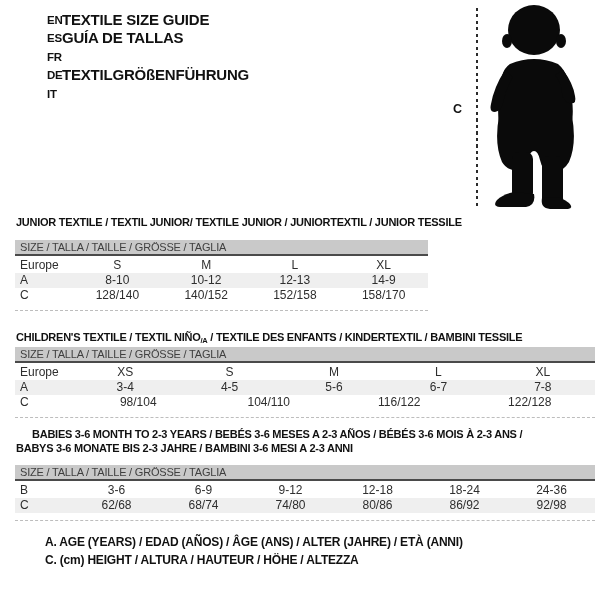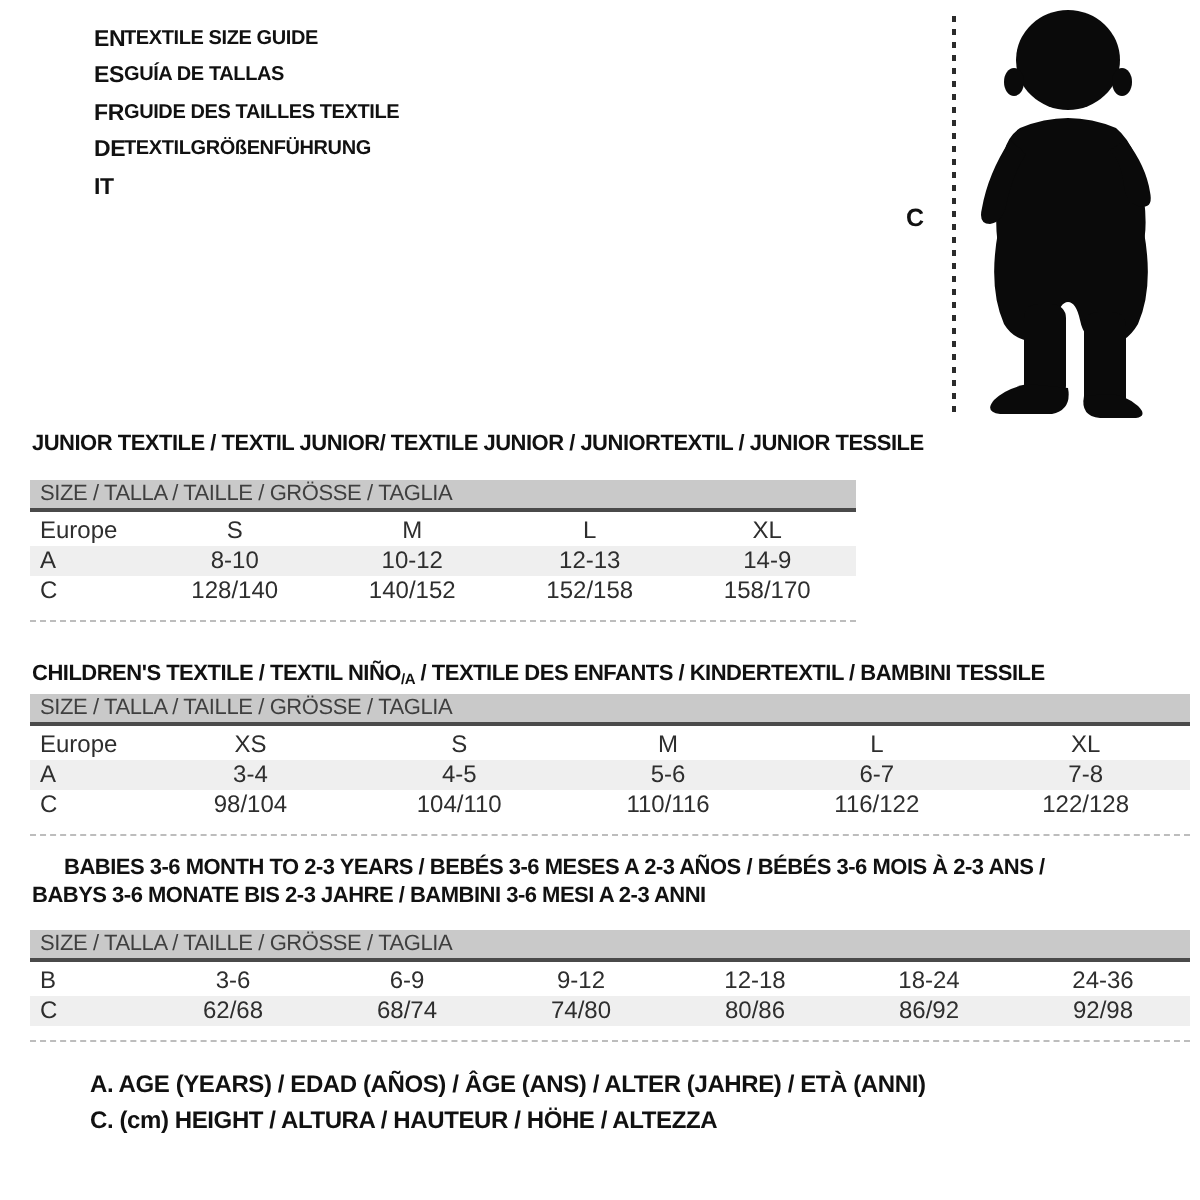--- a/index.html
+++ b/index.html
@@ -13,21 +13,21 @@
   }
   *{margin:0;padding:0;box-sizing:border-box;}
   html,body{background:#fff;}
   body{font-family:"Liberation Sans","DejaVu Sans",sans-serif;}
   .canvas{position:relative;width:600px;height:600px;background:#fff;overflow:hidden;}
 
   
   .lang-list{position:absolute;left:22px;top:11px;}
   .lang-row{display:flex;line-height:18.4px;}
   .lang-code{width:40px;font-weight:bold;font-size:11.5px;color:var(--ink);letter-spacing:-0.2px;padding-left:25px;}
-  .lang-title{font-weight:bold;font-size:10px;color:var(--ink);letter-spacing:-0.2px;}
+  .lang-title{font-weight:bold;font-size:15px;color:var(--ink);letter-spacing:-0.2px;}
 
   
   .measure-line{position:absolute;left:476px;top:8px;width:2px;height:198px;
     background:repeating-linear-gradient(180deg,#2b2b2b 0 3px,transparent 3px 6.5px);}
   .measure-label{position:absolute;left:453px;top:102px;font-weight:bold;font-size:12.5px;color:var(--ink);}
   .baby-svg{position:absolute;left:484px;top:4px;width:96px;height:206px;}
 
   
   .tbl-title{position:absolute;left:16px;font-weight:bold;font-size:11px;letter-spacing:-0.25px;color:var(--ink);white-space:nowrap;}
   .tbl-title .sub{font-size:7.5px;vertical-align:-2px;}
@@ -53,21 +53,20 @@
       <div class="lang-row">
         <span class="lang-code">EN</span>
         <span class="lang-title">TEXTILE SIZE GUIDE</span>
       </div>
       <div class="lang-row">
         <span class="lang-code">ES</span>
         <span class="lang-title">GUÍA DE TALLAS</span>
       </div>
       <div class="lang-row">
         <span class="lang-code">FR</span>
-        <span class="lang-title">GUIDE DES TAILLES TEXTILE</span>
       </div>
       <div class="lang-row">
         <span class="lang-code">DE</span>
         <span class="lang-title">TEXTILGRÖßENFÜHRUNG</span>
       </div>
       <div class="lang-row">
         <span class="lang-code">IT</span>
       </div>
     </div>
 
@@ -130,21 +129,20 @@
         <span class="size-cell">3-4</span>
         <span class="size-cell">4-5</span>
         <span class="size-cell">5-6</span>
         <span class="size-cell">6-7</span>
         <span class="size-cell">7-8</span>
       </div>
       <div class="t-row" style="top: 395px; width: 580px;">
         <span class="row-label">C</span>
         <span class="size-cell">98/104</span>
         <span class="size-cell">104/110</span>
-        <span class="size-cell">110/116</span>
         <span class="size-cell">116/122</span>
         <span class="size-cell">122/128</span>
       </div>
       <div class="tbl-end" style="top: 417px; width: 580px;"></div>
       <div class="tbl-title" style="top: 428px; padding-left: 16px;">BABIES 3-6 MONTH TO 2-3 YEARS / BEBÉS 3-6 MESES A 2-3 AÑOS / BÉBÉS 3-6 MOIS À 2-3 ANS /</div>
       <div class="tbl-title" style="top: 442px;">BABYS 3-6 MONATE BIS 2-3 JAHRE / BAMBINI 3-6 MESI A 2-3 ANNI</div>
       <div class="size-bar" style="top: 465px; width: 580px;">SIZE / TALLA / TAILLE / GRÖSSE / TAGLIA</div>
       <div class="t-row" style="top: 483px; width: 580px;">
         <span class="row-label">B</span>
         <span class="size-cell">3-6</span>

